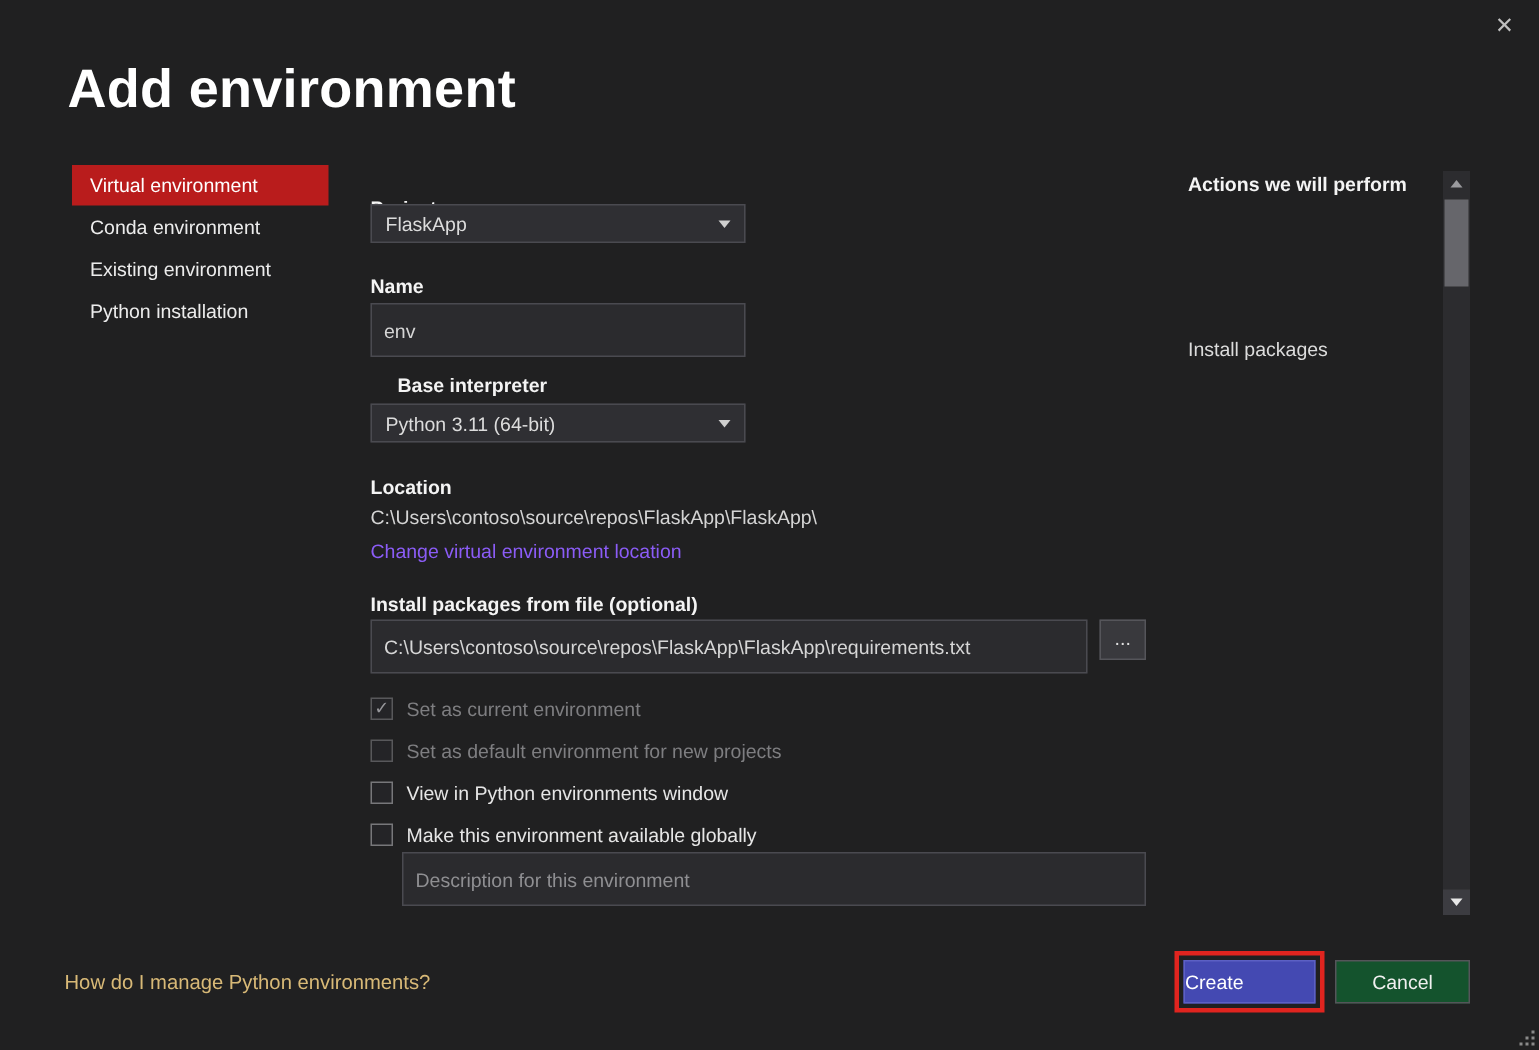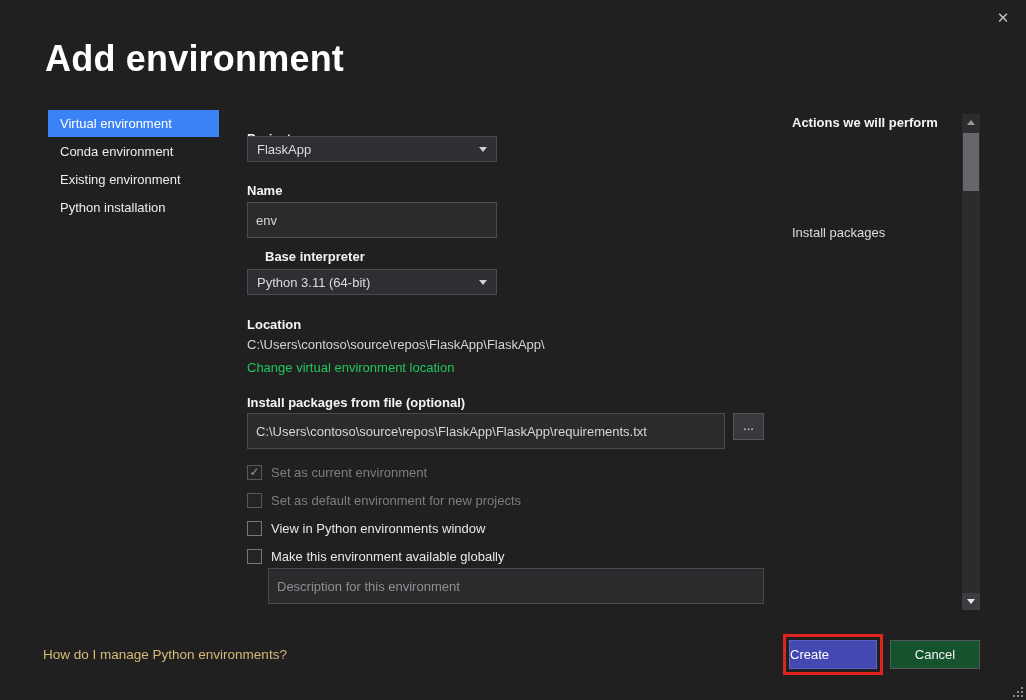--- a/index.html
+++ b/index.html
@@ -24,21 +24,21 @@
     font-size:36px; font-weight:600; color:#FFFFFF;
     letter-spacing:0.2px;
   }
 
   
   .sidebar { position:absolute; left:48px; top:110px; width:171px; }
   .side-item {
     height:27px; line-height:27px; padding-left:12px;
     font-size:13px; color:#ECECEC; cursor:pointer; margin-bottom:1px;
   }
-  .side-item.selected { background:#3b82f6; color:#FFFFFF; }
+  .side-item.selected { background:#b91c1c; color:#FFFFFF; }
 
   
   .field-label {
     position:absolute; font-size:13px; font-weight:bold; color:#F4F4F4;
   }
   .text-input {
     position:absolute; background:#2B2B2E; border:1px solid #4A4A50;
     color:#D6D6D6; font-size:13px; padding:17px 8px; height:16px;
     font-family:"Liberation Sans", sans-serif; outline:none;
   }
@@ -49,21 +49,21 @@
     display:flex; align-items:center; justify-content:space-between;
     padding:0 9px; font-size:13px; color:#DCDCDC; cursor:pointer;
   }
   .chevron-down {
     width:0; height:0;
     border-left:4px solid transparent; border-right:4px solid transparent;
     border-top:5px solid #CFCFCF;
   }
 
   .static-value { position:absolute; font-size:13px; color:#D4D4D4; }
-  .link-blue { position:absolute; font-size:13px; color:#22c55e; cursor:pointer; }
+  .link-blue { position:absolute; font-size:13px; color:#8b5cf6; cursor:pointer; }
 
   .browse-btn {
     position:absolute; width:31px; height:27px; background:#39393D;
     border:1px solid #55555A; color:#E0E0E0; text-align:center;
     line-height:23px; font-size:13px; cursor:pointer;
   }
 
   
   .cb-row { position:absolute; display:flex; align-items:center; height:18px; }
   .cb {

